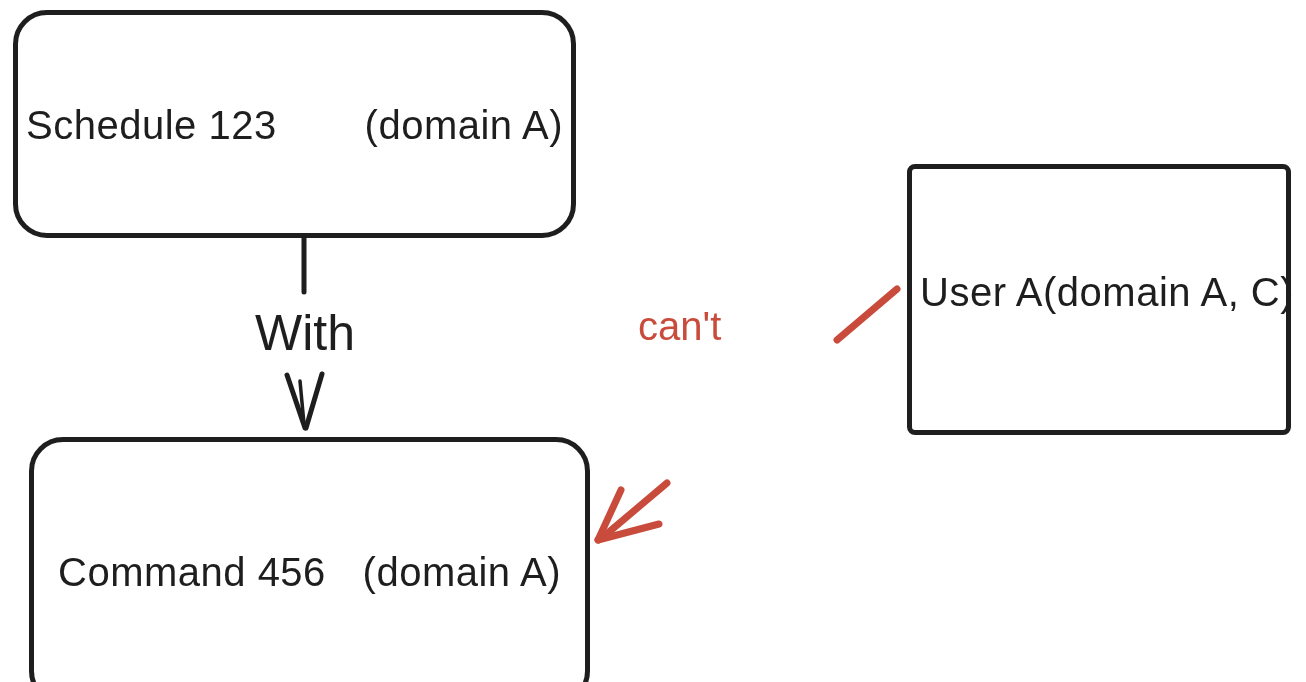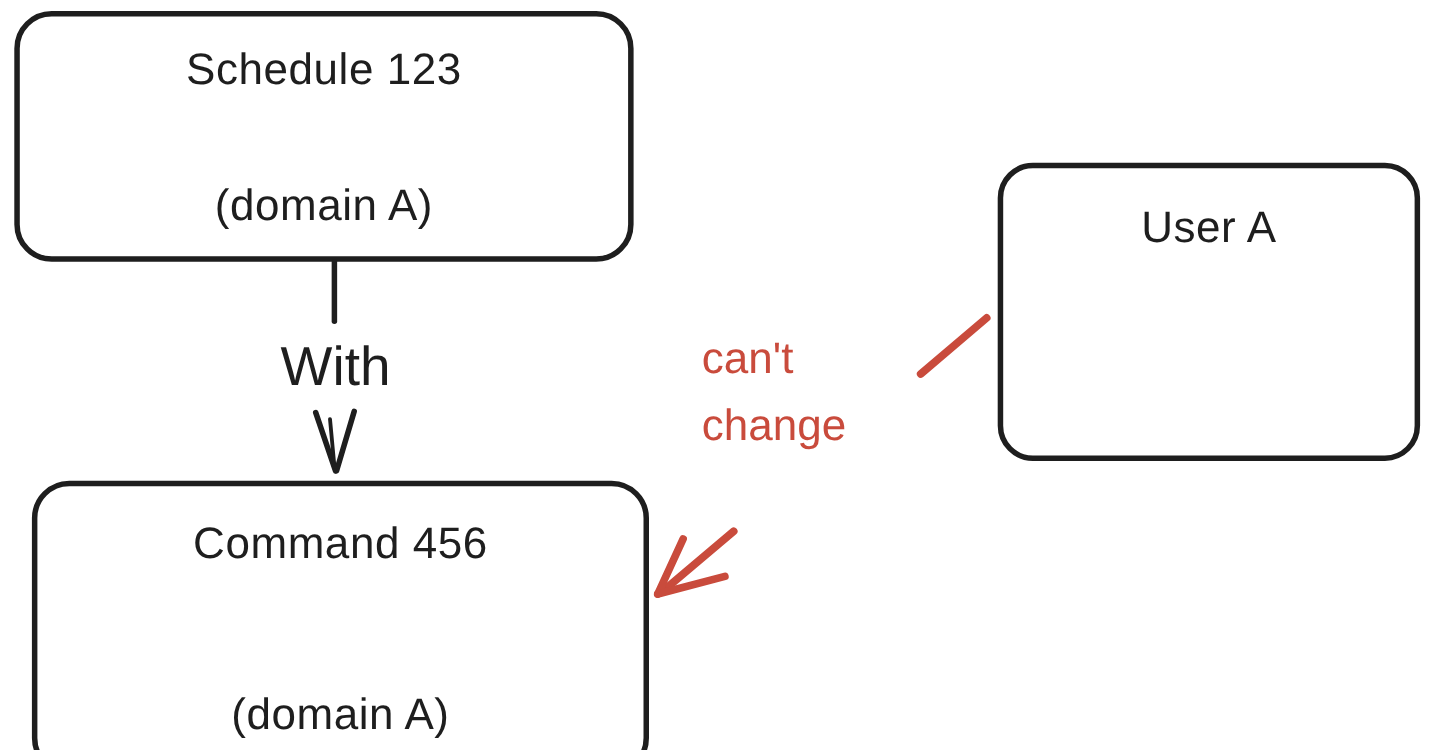--- a/index.html
+++ b/index.html
@@ -16,43 +16,43 @@
     color:var(--ink);
     overflow:hidden;
   }
   .node{
     position:absolute;
     box-sizing:border-box;
     border:5px solid var(--ink);
     border-radius:34px;
     background:#ffffff;
     display:flex;
-    flex-direction:column;
+    flex-direction:row;
     align-items:center;
     justify-content:space-between;
     text-align:center;
   }
   .node-title, .node-subtitle{
     font-size:40px;
     line-height:48px;
     letter-spacing:0.5px;
     white-space:nowrap;
   }
   #node-schedule{
     left:13px; top:10px; width:563px; height:228px;
     padding:24px 8px 22px;
   }
   #node-command{
     left:29px; top:437px; width:561px; height:268px;
     padding:28px 24px 26px;
   }
   #node-user{
-    left:907px; top:148px; width:384px; height:271px;
+    left:907px; top:164px; width:384px; height:271px;
     padding:30px 8px 46px;
-    border-radius:32px;
+    border-radius:8px;
   }
   .edge-label{
     position:absolute;
     left:245px; top:307px;
     width:120px;
     text-align:center;
     font-size:50px;
     line-height:52px;
     color:var(--ink);
   }
@@ -84,27 +84,27 @@
     <div class="node-subtitle">(domain A)</div>
   </div>
 
   <div class="node" id="node-command">
     <div class="node-title">Command 456</div>
     <div class="node-subtitle">(domain A)</div>
   </div>
 
   <div class="node" id="node-user">
     <div class="node-title">User A</div>
+    <div class="node-subtitle">(domain A, C)</div>
   </div>
 
   <div class="edge-label">With</div>
 
   <div class="red-annotation">
     <span class="ann-line">can't</span>
-    <span class="ann-line">change</span>
   </div>
 
   <svg class="overlay" viewBox="0 0 1306 682">
 
     <g stroke="#1e1e1e" stroke-width="5" stroke-linecap="round" fill="none">
       <path d="M304 238 L304 292"></path>
       <path d="M287 375 L305 428"></path>
       <path d="M322 374 L306 428"></path>
       <path d="M300 381 L304 424" stroke-width="3.5"></path>
     </g>

